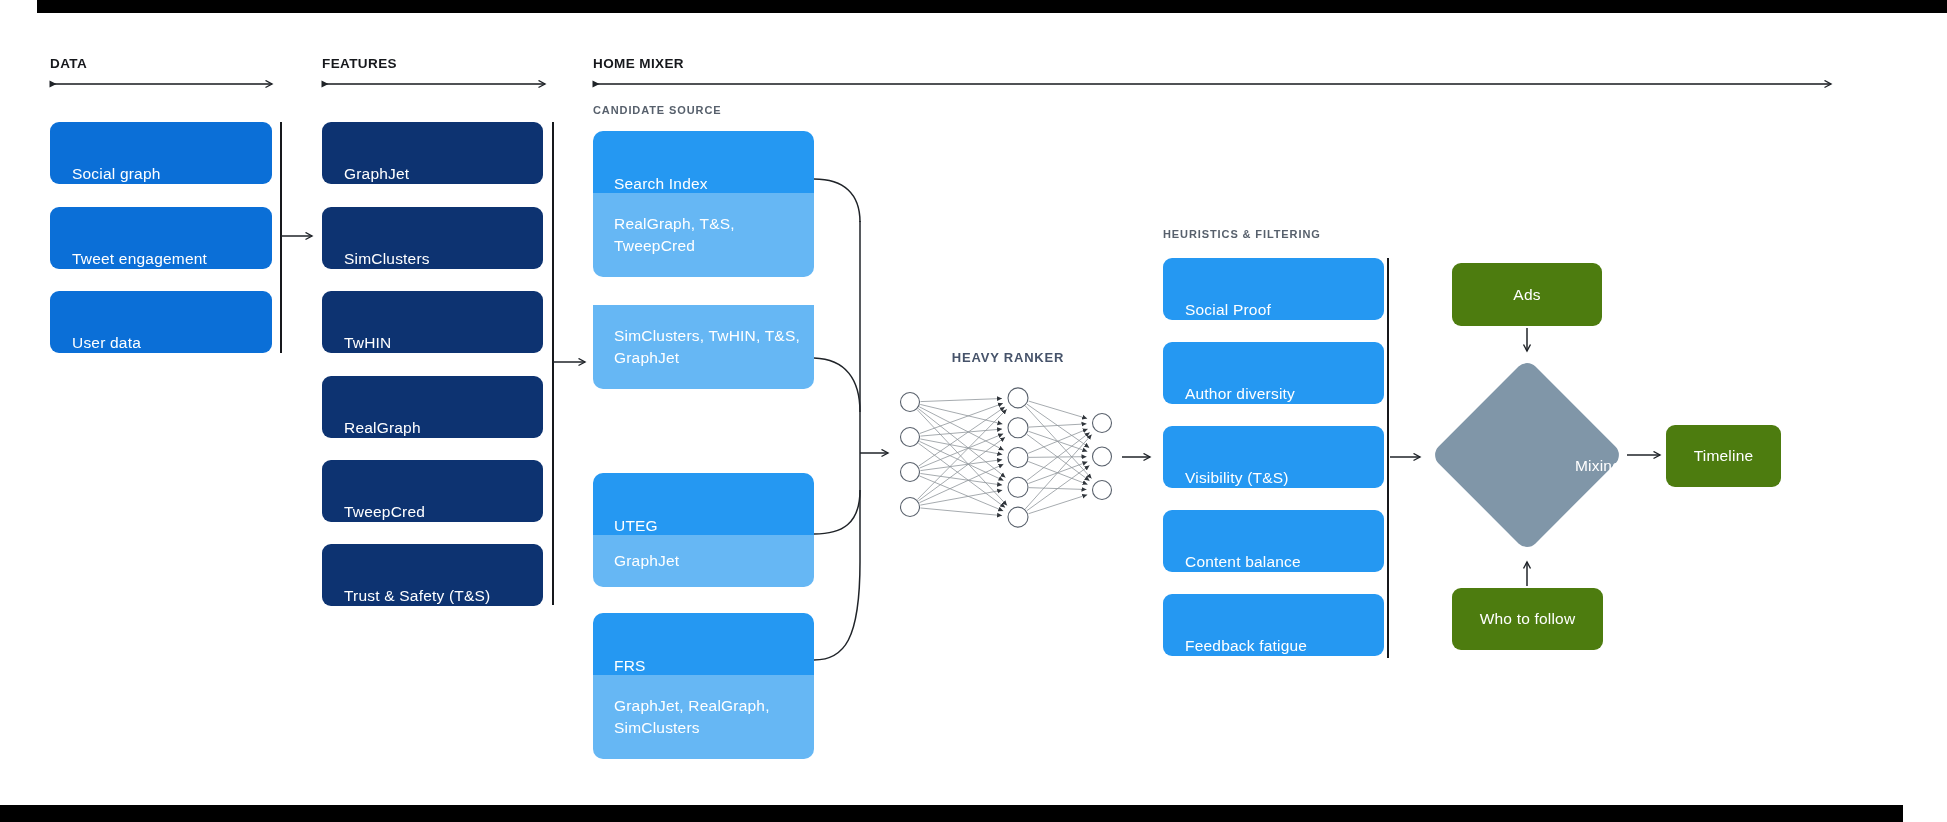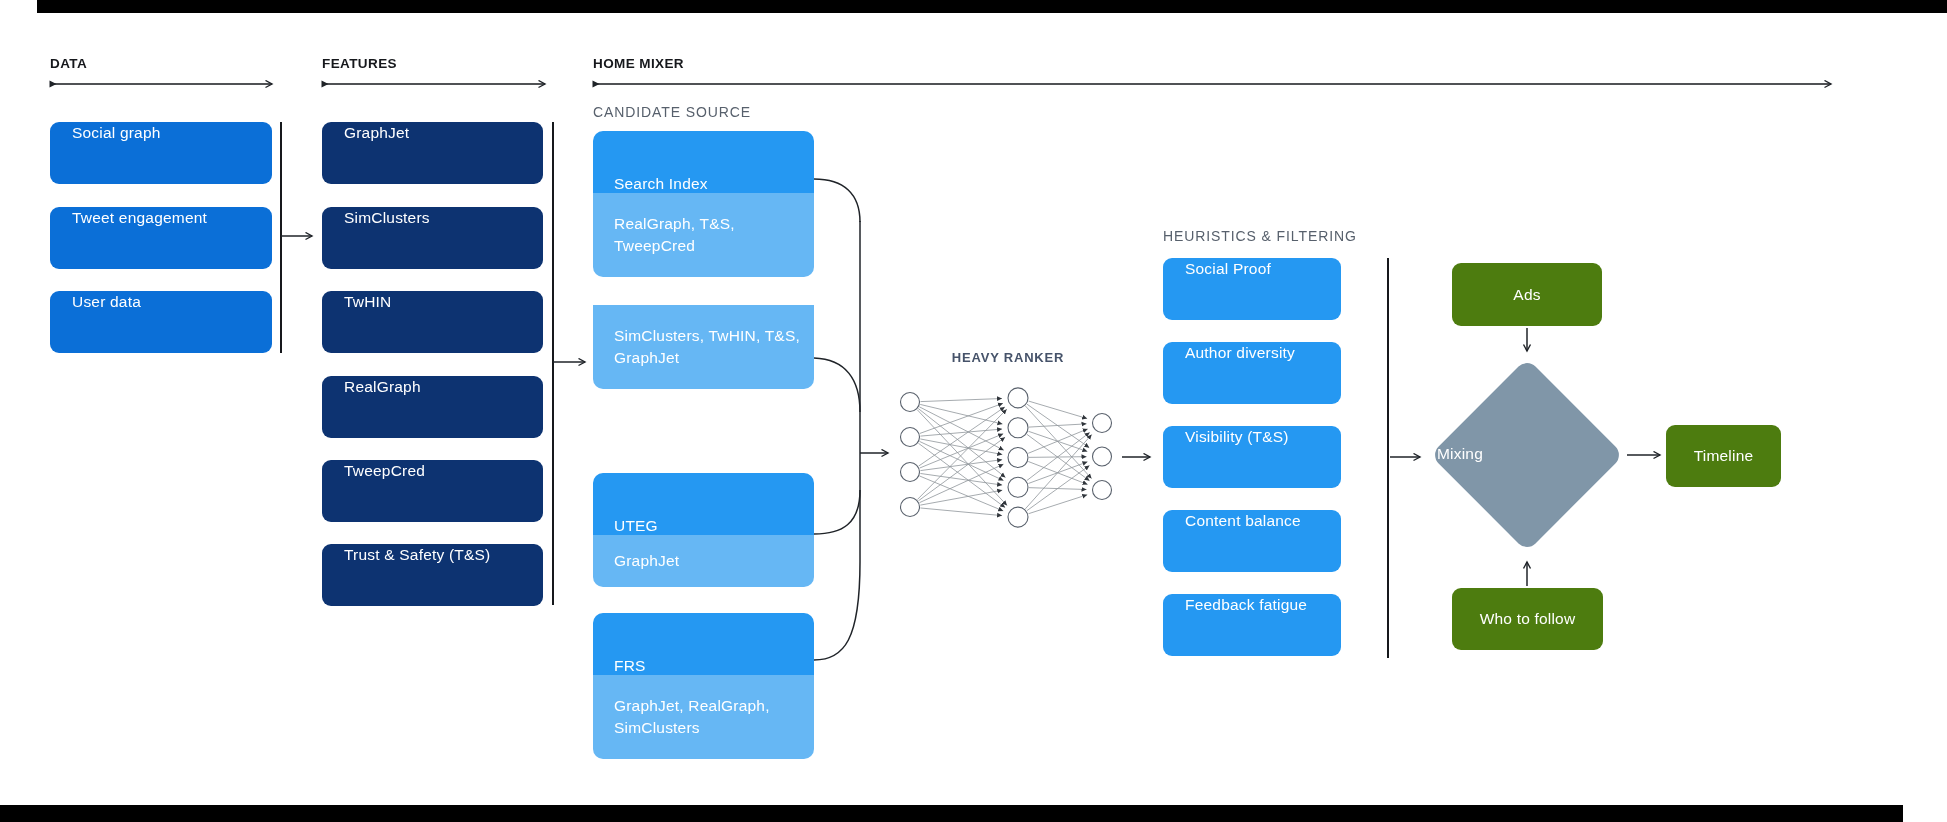--- a/index.html
+++ b/index.html
@@ -5,41 +5,41 @@
   *{box-sizing:border-box}
   html,body{margin:0;padding:0;background:#fff}
   body{font-family:"Liberation Sans",sans-serif;-webkit-font-smoothing:antialiased}
   .canvas{position:relative;width:1947px;height:822px;background:#ffffff;overflow:hidden}
 
   .frame-bar{position:absolute;background:#000;z-index:3}
   .frame-bar.top{left:37px;right:0;top:0;height:13px}
   .frame-bar.bottom{left:0;top:805px;width:1903px;height:17px}
 
   .col-header{position:absolute;top:56px;font-size:13.5px;font-weight:bold;color:#16181c;letter-spacing:.4px;z-index:2}
-  .mini-label{position:absolute;font-size:14px;font-weight:normal;color:#57606c;letter-spacing:.9px;z-index:2}
-
-  .box{position:absolute;display:flex;align-items:flex-start;color:#fff;font-size:15.5px;
+  .mini-label{position:absolute;font-size:11px;font-weight:bold;color:#57606c;letter-spacing:.9px;z-index:2}
+
+  .box{position:absolute;display:flex;align-items:flex-end;color:#fff;font-size:15.5px;
        letter-spacing:.2px;border-radius:9px;padding:0 12px 0 22px;line-height:21px;z-index:2}
   .data-box{left:50px;width:222px;height:62px;background:#0b6fd7}
   .feature-box{left:322px;width:221px;height:62px;background:#0d3371}
-  .heur-box{left:1163px;width:178px;height:62px;background:#2598f2}
+  .heur-box{left:1163px;width:221px;height:62px;background:#2598f2}
 
   .cand{position:absolute;left:593px;width:221px;z-index:2}
   .cand-main{display:flex;align-items:flex-end;height:62px;background:#2598f2;
              border-radius:10px 10px 0 0;color:#fff;font-size:15.5px;letter-spacing:.2px;padding:0 12px 0 21px}
   .cand-sub{display:flex;align-items:center;background:#66b7f4;border-radius:0 0 10px 10px;
             color:#fff;font-size:15.5px;letter-spacing:.2px;line-height:22px;padding:0 0 0 21px}
   .cand-sub.two{height:84px}
   .cand-sub.one{height:52px}
 
   .out-box{position:absolute;background:#4d7c0f;border-radius:9px;display:flex;align-items:center;
            justify-content:center;color:#fff;font-size:15.5px;letter-spacing:.2px;z-index:2}
   .hr-label{position:absolute;left:950px;top:350px;width:116px;text-align:center;font-size:13px;
             font-weight:bold;color:#46536a;letter-spacing:.8px;z-index:2}
-  .mix-label{position:absolute;left:1437px;top:445px;width:184px;text-align:left;color:#fff;
+  .mix-label{position:absolute;left:1437px;top:457px;width:184px;text-align:right;color:#fff;
              font-size:15.5px;letter-spacing:.2px;z-index:2}
 
   svg.connectors{position:absolute;left:0;top:0;z-index:1}
   .hline{stroke:#16181c;stroke-width:1.5}
   .vline{stroke:#16181c;stroke-width:2}
   .flow{stroke:#1f2328;stroke-width:1.5;fill:none}
   .nn-edge{stroke:#8f959b;stroke-width:.8}
   .nn-node{fill:#fff;stroke:#59616c;stroke-width:1.1}
   .diamond{fill:#8096a8}
 </style>

